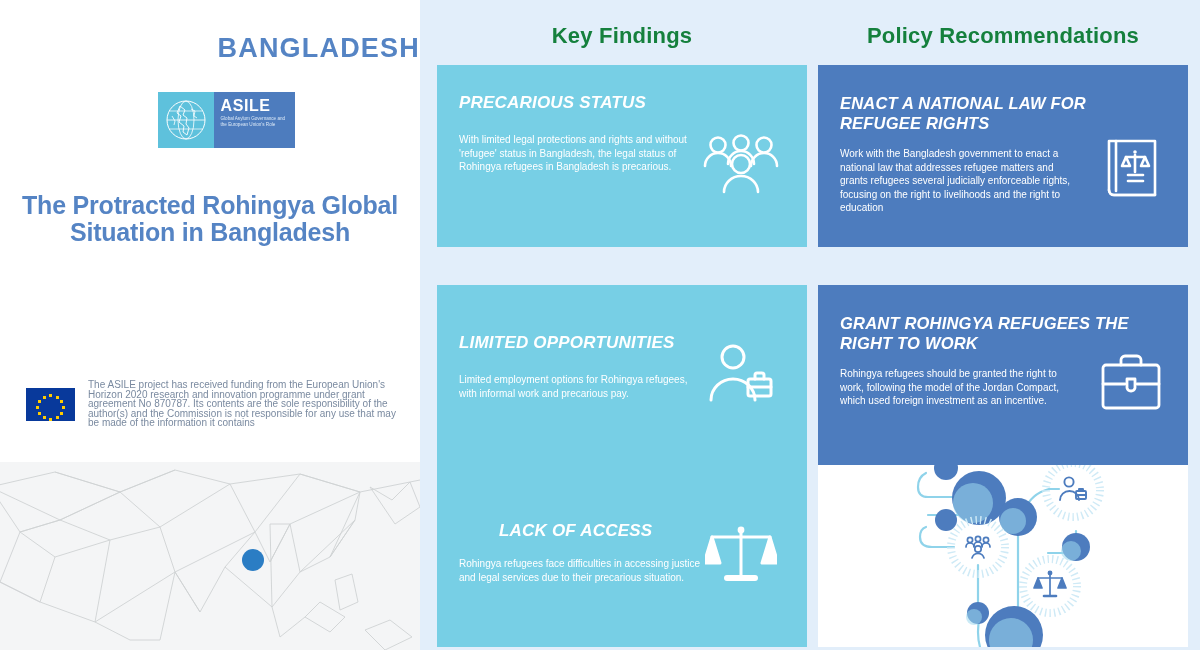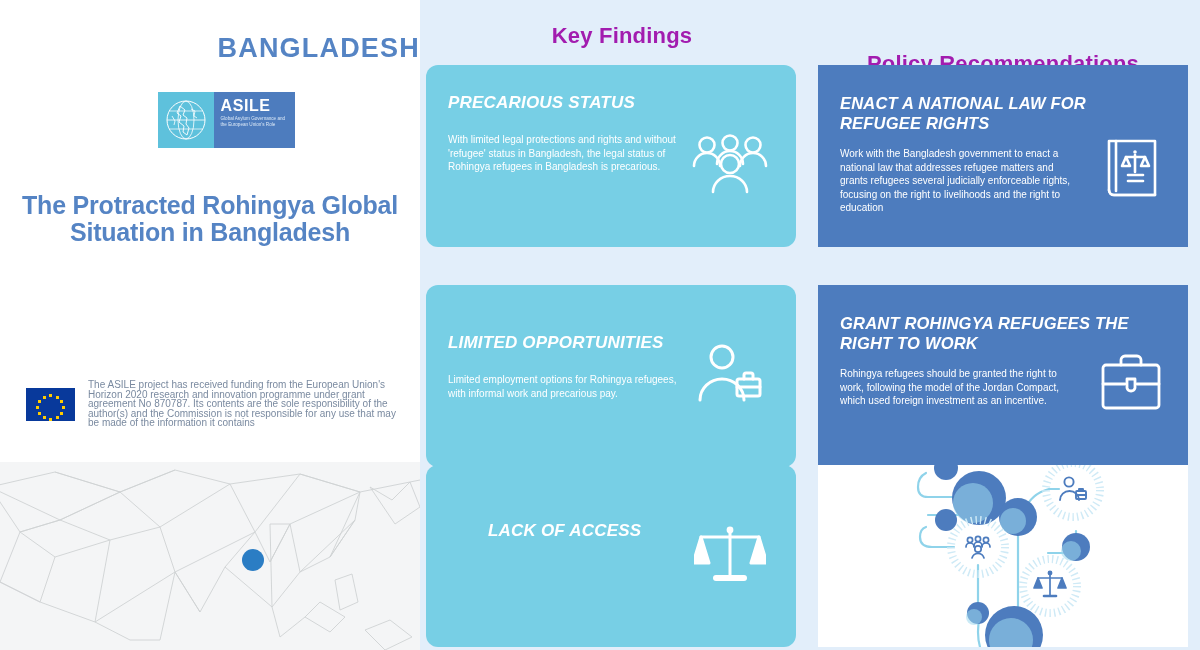--- a/index.html
+++ b/index.html
@@ -81,34 +81,34 @@
     position: absolute; left: 0; top: 462px;
     width: 420px; height: 188px;
     background: #f4f5f6;
     overflow: hidden;
   }
   .map-area svg { display: block; }
 
   
   .col-head {
     position: absolute; top: 23px;
-    font-size: 22px; font-weight: bold; color: #a21caf;
+    font-size: 22px; font-weight: bold; color: #15803d;
     text-align: center; letter-spacing: .2px;
   }
   .col-head.findings { left: 437px; width: 370px; }
-  .col-head.policy   { left: 818px; width: 370px; margin-top: 28px; }
+  .col-head.policy   { left: 818px; width: 370px; }
 
   
   .card {
     position: absolute;
     width: 370px; height: 182px;
     padding: 28px 26px 0 22px;
     color: #ffffff;
   }
-  .card.teal { left: 426px; background: #77cfe5; border-radius: 12px; }
+  .card.teal { left: 437px; background: #77cfe5; }
   .card.blue { left: 818px; background: #4d7cbe; }
   .row1 { top: 65px; }
   .row2 { top: 265px; margin-top: 20px; }
   .row3 { top: 465px; }
 
   .card-title {
     font-size: 17px; font-weight: bold; font-style: italic;
     letter-spacing: .2px; line-height: 20px;
   }
   .card.blue .card-title { font-size: 16.5px; }
@@ -250,20 +250,21 @@
       <path d="M3 57 a22 21 0 0 1 44 0"></path>
       <rect x="40" y="36" width="23" height="17" rx="2"></rect>
       <path d="M47 36 v-4 a2 2 0 0 1 2-2 h5 a2 2 0 0 1 2 2 v4"></path>
       <path d="M40 44 h23"></path>
     </svg>
   </div>
 </div>
 
 <div class="card teal row3">
   <div class="card-title">LACK OF ACCESS</div>
+  <div class="card-body">Rohingya refugees face difficulties in accessing justice and legal services due to their precarious situation.</div>
   <div class="card-icon">
     <svg width="72" height="62" viewBox="0 0 72 62" fill="none" stroke="#ffffff" stroke-width="3" stroke-linecap="round" stroke-linejoin="round">
       <circle cx="36" cy="7" r="3.4" fill="#ffffff" stroke="none"></circle>
       <path d="M36 10 v43"></path>
       <path d="M7 14 H65"></path>
       <path d="M7 14 L-1 40 H15 Z" fill="#ffffff" stroke="#ffffff"></path>
       <path d="M65 14 L57 40 H73 Z" fill="#ffffff" stroke="#ffffff"></path>
       <path d="M22 55 H50" stroke-width="6"></path>
     </svg>
   </div>

